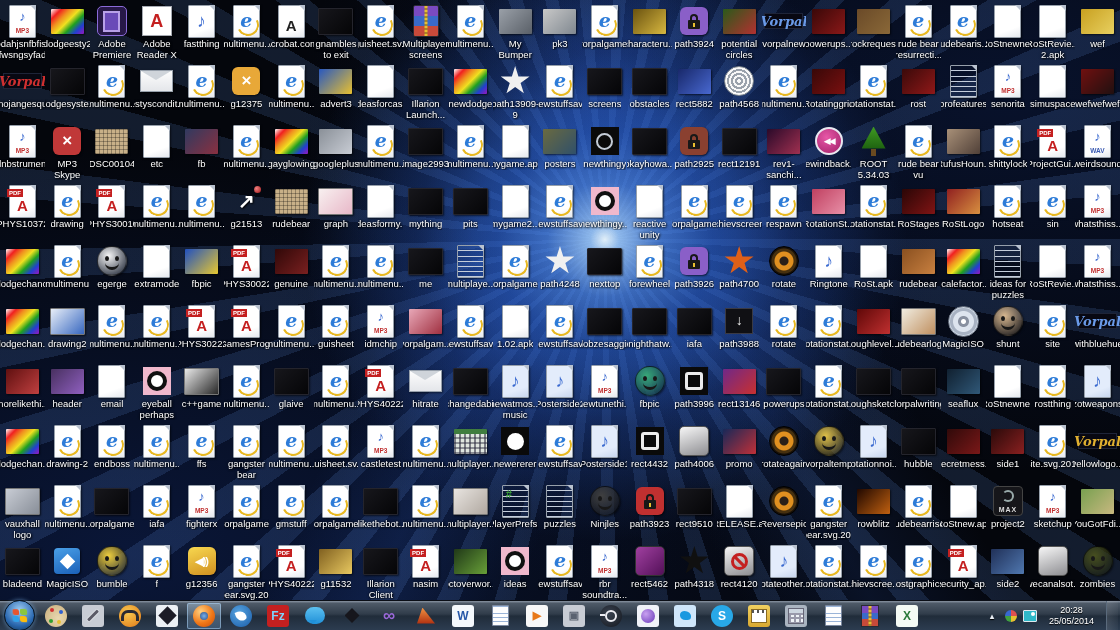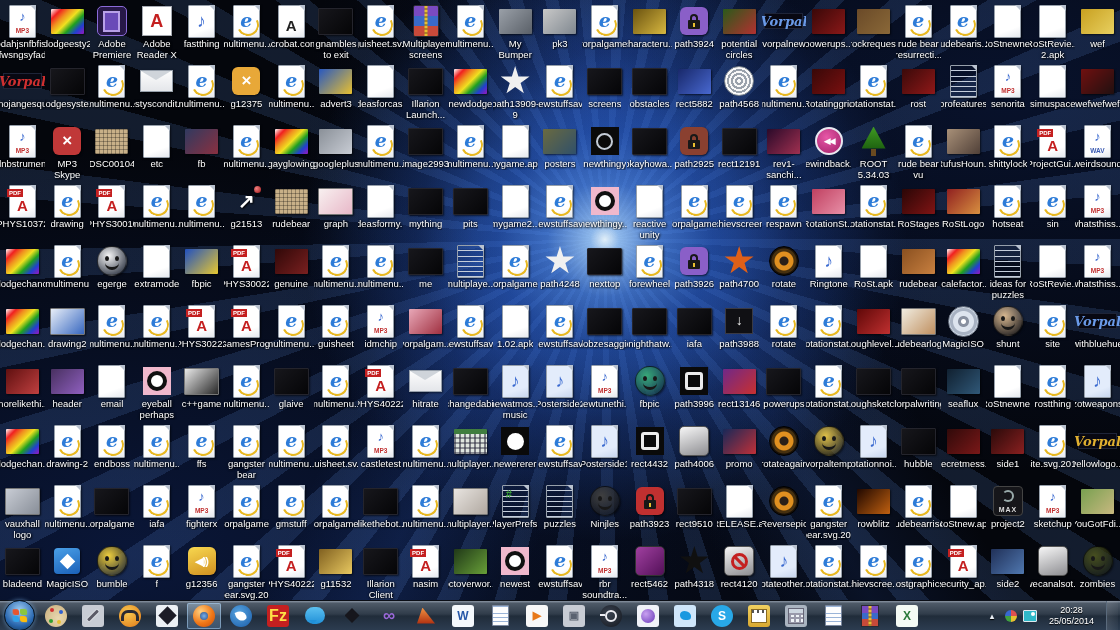--- a/index.html
+++ b/index.html
@@ -1924,21 +1924,21 @@
           <span class="ph" style="background:linear-gradient(135deg,#203818,#68a038)"></span>
         </div>
         <div class="lbl">octoverwor...</div>
       </div>
       <div class="cell">
         <div class="icn">
           <span class="frame fpink">
             <i class="cc"></i>
           </span>
         </div>
-        <div class="lbl">newest</div>
+        <div class="lbl">ideas</div>
       </div>
       <div class="cell">
         <div class="icn">
           <span class="pgbase">
             <i class="swoosh"></i>
             <i class="eg">e</i>
           </span>
         </div>
         <div class="lbl">newstuffsav...</div>
       </div>
@@ -2078,21 +2078,21 @@
             <i class="ffcore"></i>
           </span>
         </div>
         <div class="tbi">
           <span class="tkc tbird">
             <i class="wing"></i>
           </span>
         </div>
         <div class="tbi">
           <span class="tks" style="background:#c42020">
-            <i class="tglyph" style="color:#fde047;font-size:16px">Fz</i>
+            <i class="tglyph" style="color:#7dd3fc;font-size:12px">Fz</i>
           </span>
         </div>
         <div class="tbi">
           <span class="bubble"></span>
         </div>
         <div class="tbi">
           <span class="ink"></span>
         </div>
         <div class="tbi">
           <span class="tkc">

